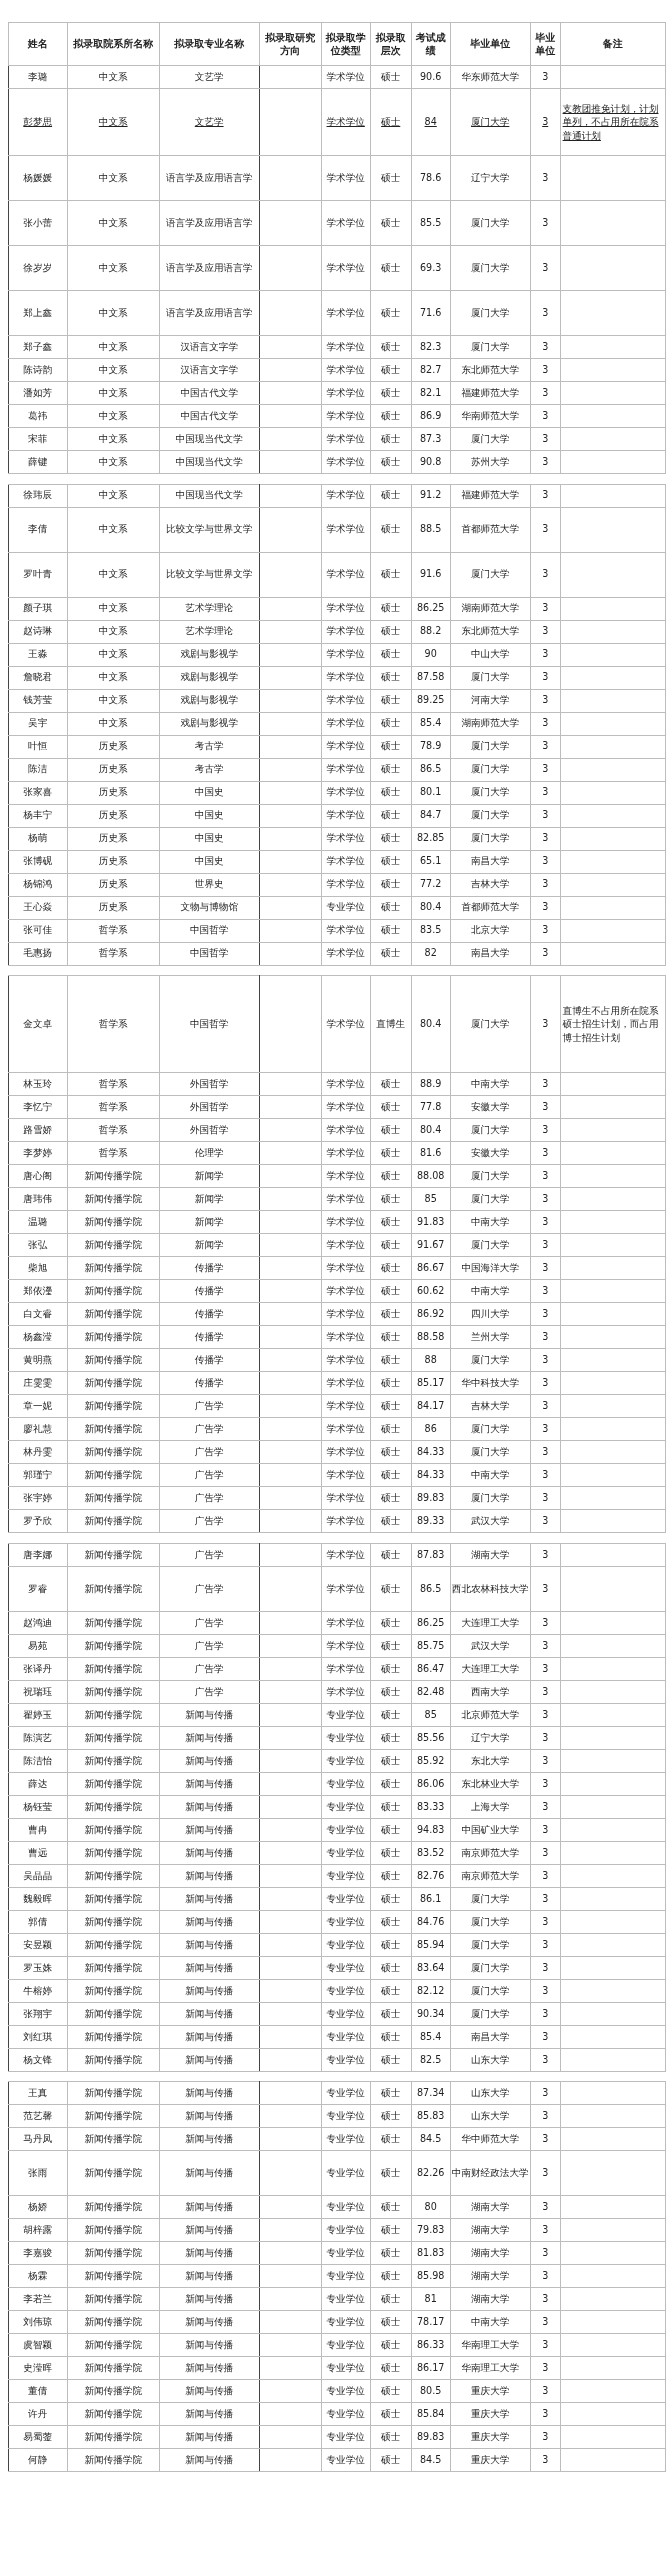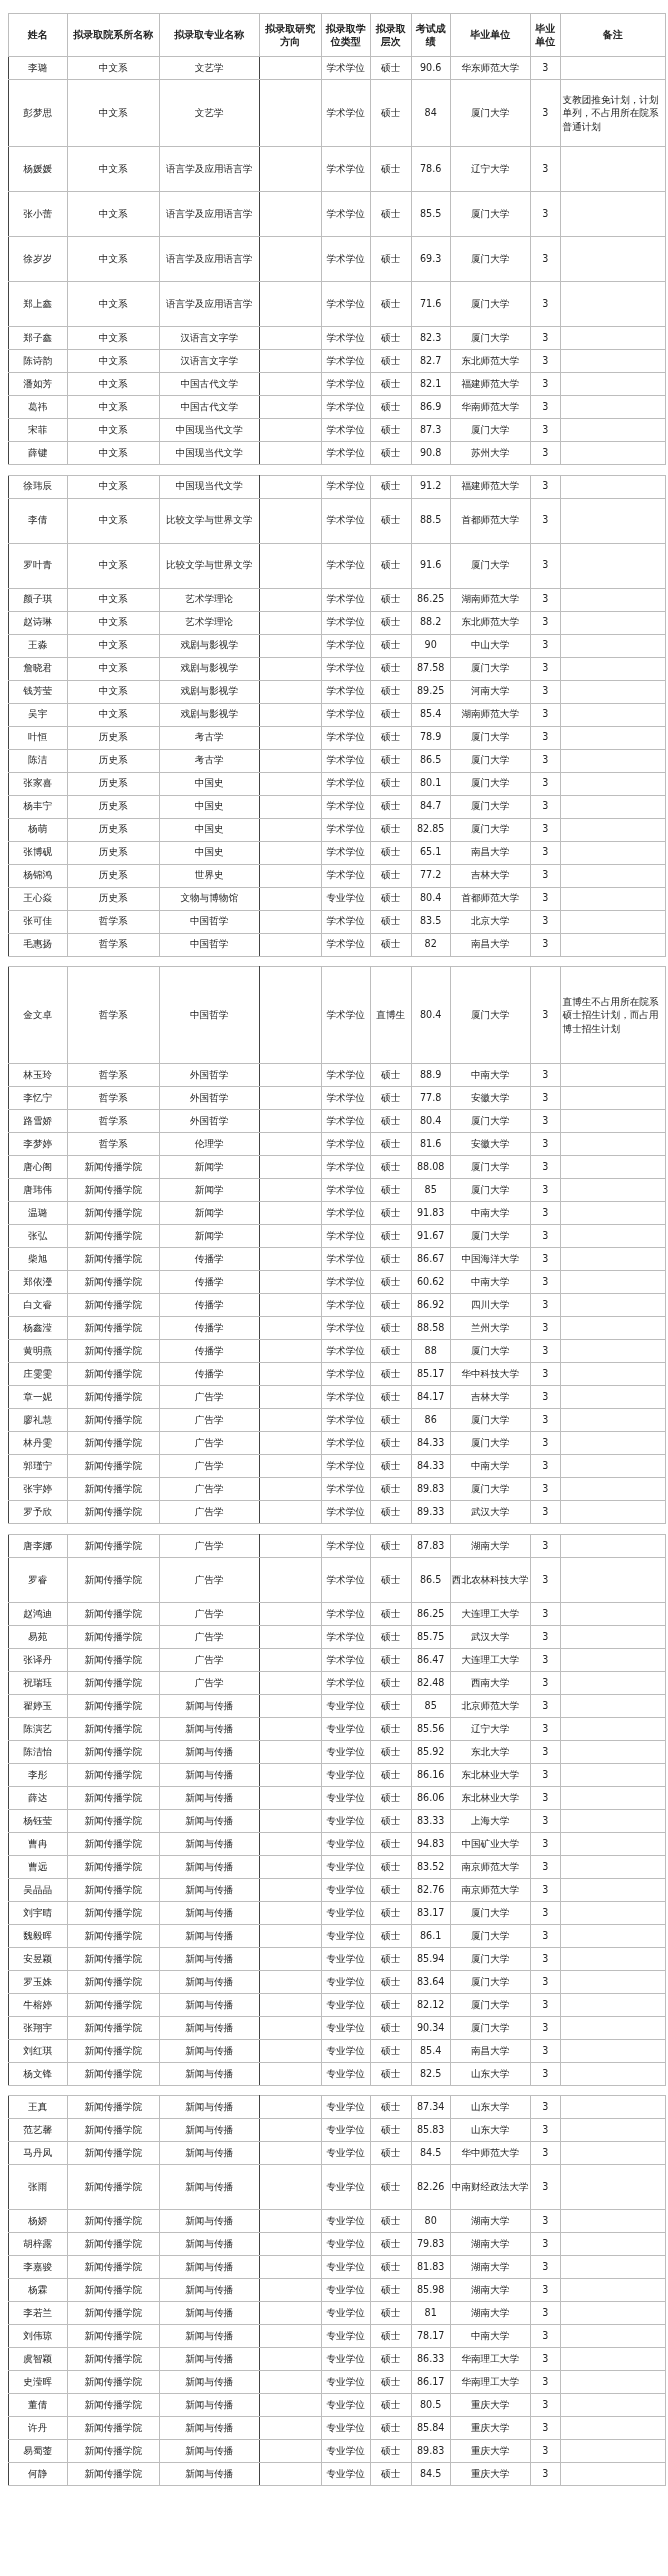--- a/index.html
+++ b/index.html
@@ -1,24 +1,24 @@
 <!DOCTYPE html>
 <html><head>
 <meta charset="utf-8">
 <style>
   html, body { margin: 0; padding: 0; background: #ffffff; }
   body { width: 668px; font-family: "DejaVu Sans", sans-serif; color: #222; }
-  .wrap { padding-top: 13px; padding-left: 7.7px; width: 656px; }
+  .wrap { padding-top: 22px; padding-left: 7.7px; width: 656px; }
   table { border-collapse: collapse; table-layout: fixed; width: 656px; font-size: 9.6px; }
   td, th { border: 1px solid #bdbdbd; text-align: center; vertical-align: middle; padding: 0 1px; line-height: 12.5px; overflow: hidden; }
   th { font-weight: bold; font-size: 10px; height: 42px; line-height: 13.5px; }
   td { height: 22px; }
   td.note { text-align: left; padding-left: 1.9px; line-height: 13.5px; }
   tr.tall td { height: 44px; }
-  tr.xtall td { height: 66px; }
+  tr.xtall td { height: 66px; text-decoration: underline; }
   tr.xxtall td { height: 96px; }
   table.segment { margin-bottom: 9.6px; border-top: 1.9px solid #333; }
   table.segment:first-of-type { border-top: 1px solid #bdbdbd; }
   col.c1 { width: 59px; } col.c2 { width: 92px; } col.c3 { width: 100px; } col.c4 { width: 62px; }
   col.c5 { width: 49px; } col.c6 { width: 41px; } col.c7 { width: 39px; } col.c8 { width: 80px; }
   col.c9 { width: 30px; } col.c10 { width: 105px; }
   td.c3 { border-right: 1.9px solid #444; }
   td.c1 { border-left: 1.9px solid #444; }
 </style>
 </head>
@@ -834,32 +834,20 @@
             <td class="c3">新闻与传播</td>
             <td class="c4"></td>
             <td class="c5">专业学位</td>
             <td class="c6">硕士</td>
             <td class="c7">85.92</td>
             <td class="c8">东北大学</td>
             <td class="c9">3</td>
             <td class="c10 note"></td>
           </tr>
           <tr>
-            <td class="c1">李彤</td>
-            <td class="c2">新闻传播学院</td>
-            <td class="c3">新闻与传播</td>
-            <td class="c4"></td>
-            <td class="c5">专业学位</td>
-            <td class="c6">硕士</td>
-            <td class="c7">86.16</td>
-            <td class="c8">东北林业大学</td>
-            <td class="c9">3</td>
-            <td class="c10 note"></td>
-          </tr>
-          <tr>
             <td class="c1">薛达</td>
             <td class="c2">新闻传播学院</td>
             <td class="c3">新闻与传播</td>
             <td class="c4"></td>
             <td class="c5">专业学位</td>
             <td class="c6">硕士</td>
             <td class="c7">86.06</td>
             <td class="c8">东北林业大学</td>
             <td class="c9">3</td>
             <td class="c10 note"></td>
@@ -906,39 +894,39 @@
             <td class="c3">新闻与传播</td>
             <td class="c4"></td>
             <td class="c5">专业学位</td>
             <td class="c6">硕士</td>
             <td class="c7">82.76</td>
             <td class="c8">南京师范大学</td>
             <td class="c9">3</td>
             <td class="c10 note"></td>
           </tr>
           <tr>
-            <td class="c1">刘宇晴</td>
-            <td class="c2">新闻传播学院</td>
-            <td class="c3">新闻与传播</td>
-            <td class="c4"></td>
-            <td class="c5">专业学位</td>
-            <td class="c6">硕士</td>
-            <td class="c7">83.17</td>
-            <td class="c8">厦门大学</td>
-            <td class="c9">3</td>
-            <td class="c10 note"></td>
-          </tr>
-          <tr>
             <td class="c1">魏毅晖</td>
             <td class="c2">新闻传播学院</td>
             <td class="c3">新闻与传播</td>
             <td class="c4"></td>
             <td class="c5">专业学位</td>
             <td class="c6">硕士</td>
             <td class="c7">86.1</td>
+            <td class="c8">厦门大学</td>
+            <td class="c9">3</td>
+            <td class="c10 note"></td>
+          </tr>
+          <tr>
+            <td class="c1">郭倩</td>
+            <td class="c2">新闻传播学院</td>
+            <td class="c3">新闻与传播</td>
+            <td class="c4"></td>
+            <td class="c5">专业学位</td>
+            <td class="c6">硕士</td>
+            <td class="c7">84.76</td>
             <td class="c8">厦门大学</td>
             <td class="c9">3</td>
             <td class="c10 note"></td>
           </tr>
           <tr>
             <td class="c1">安昱颖</td>
             <td class="c2">新闻传播学院</td>
             <td class="c3">新闻与传播</td>
             <td class="c4"></td>
             <td class="c5">专业学位</td>

